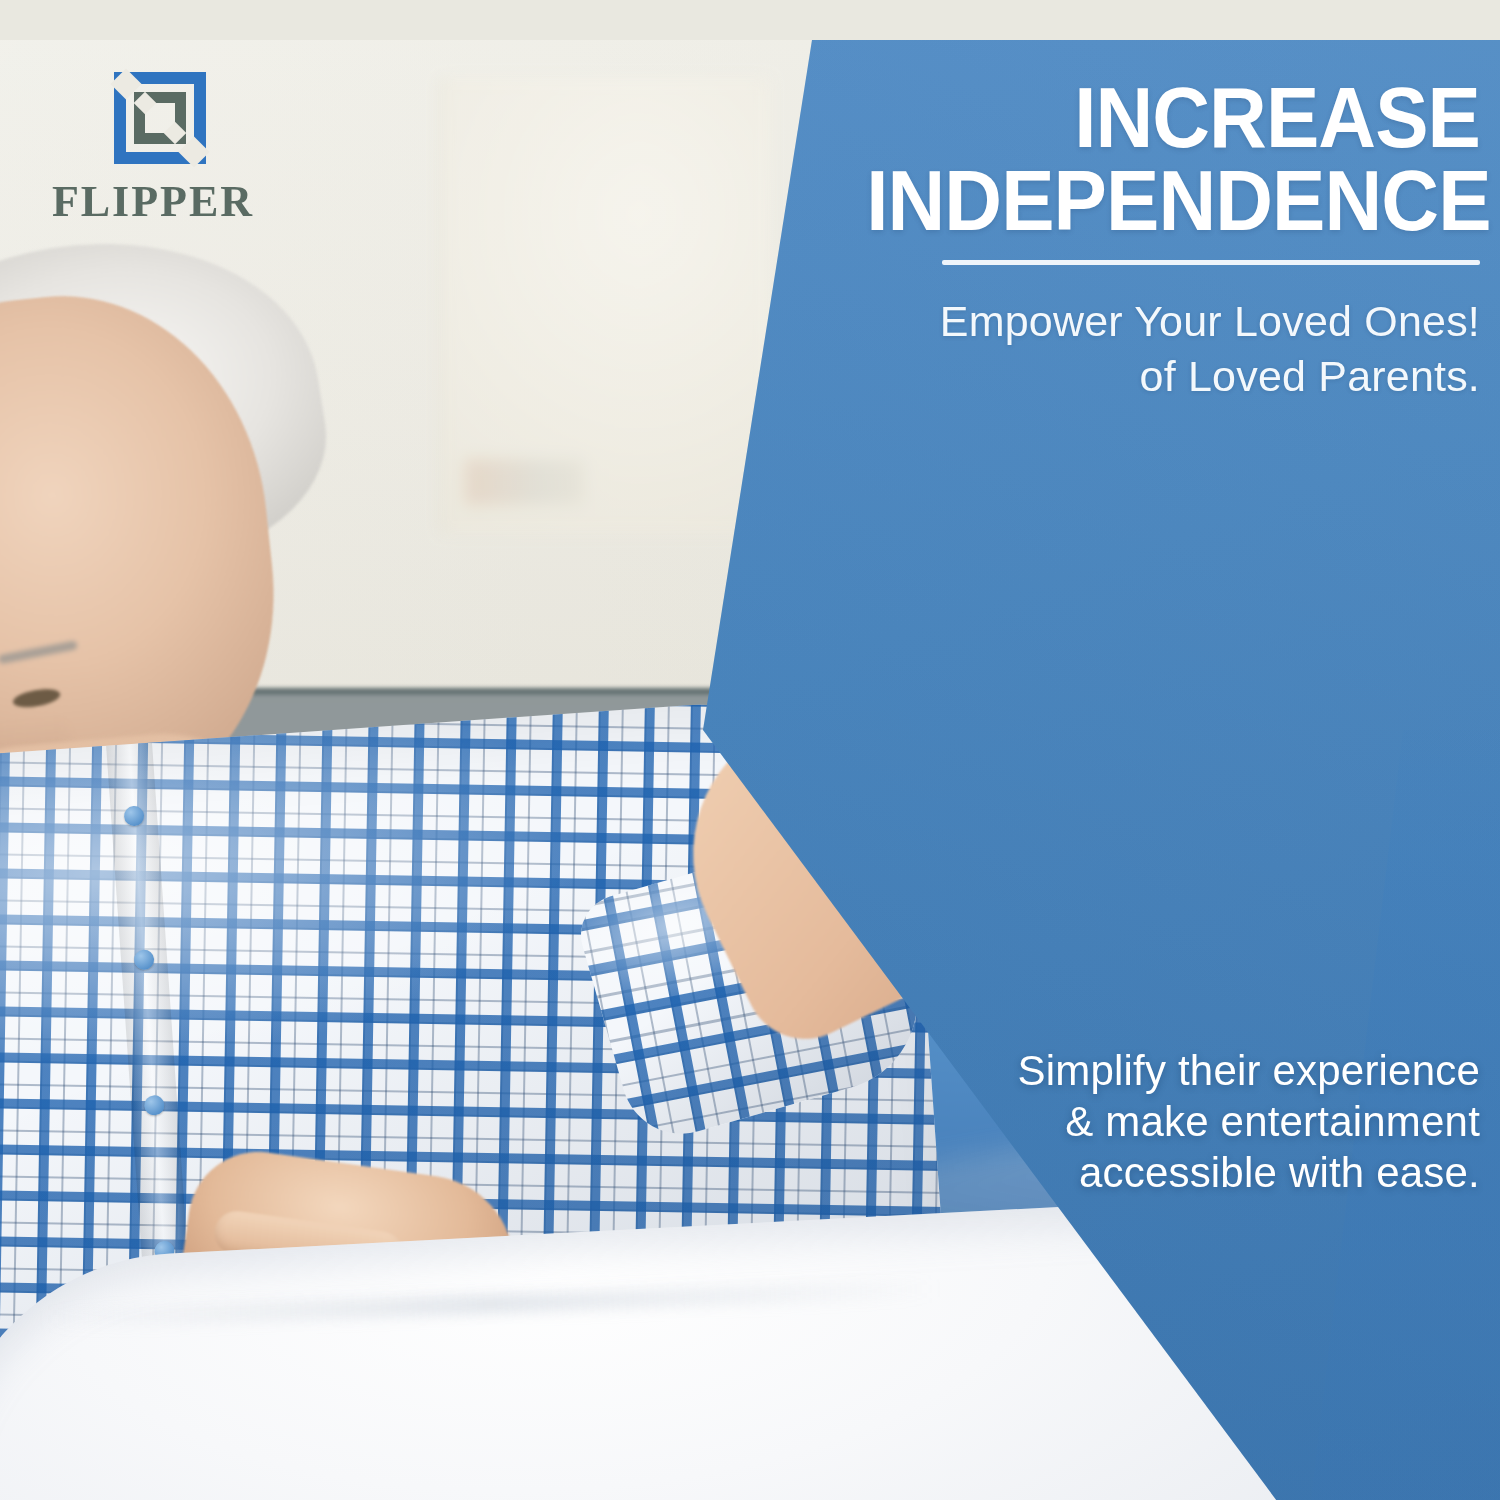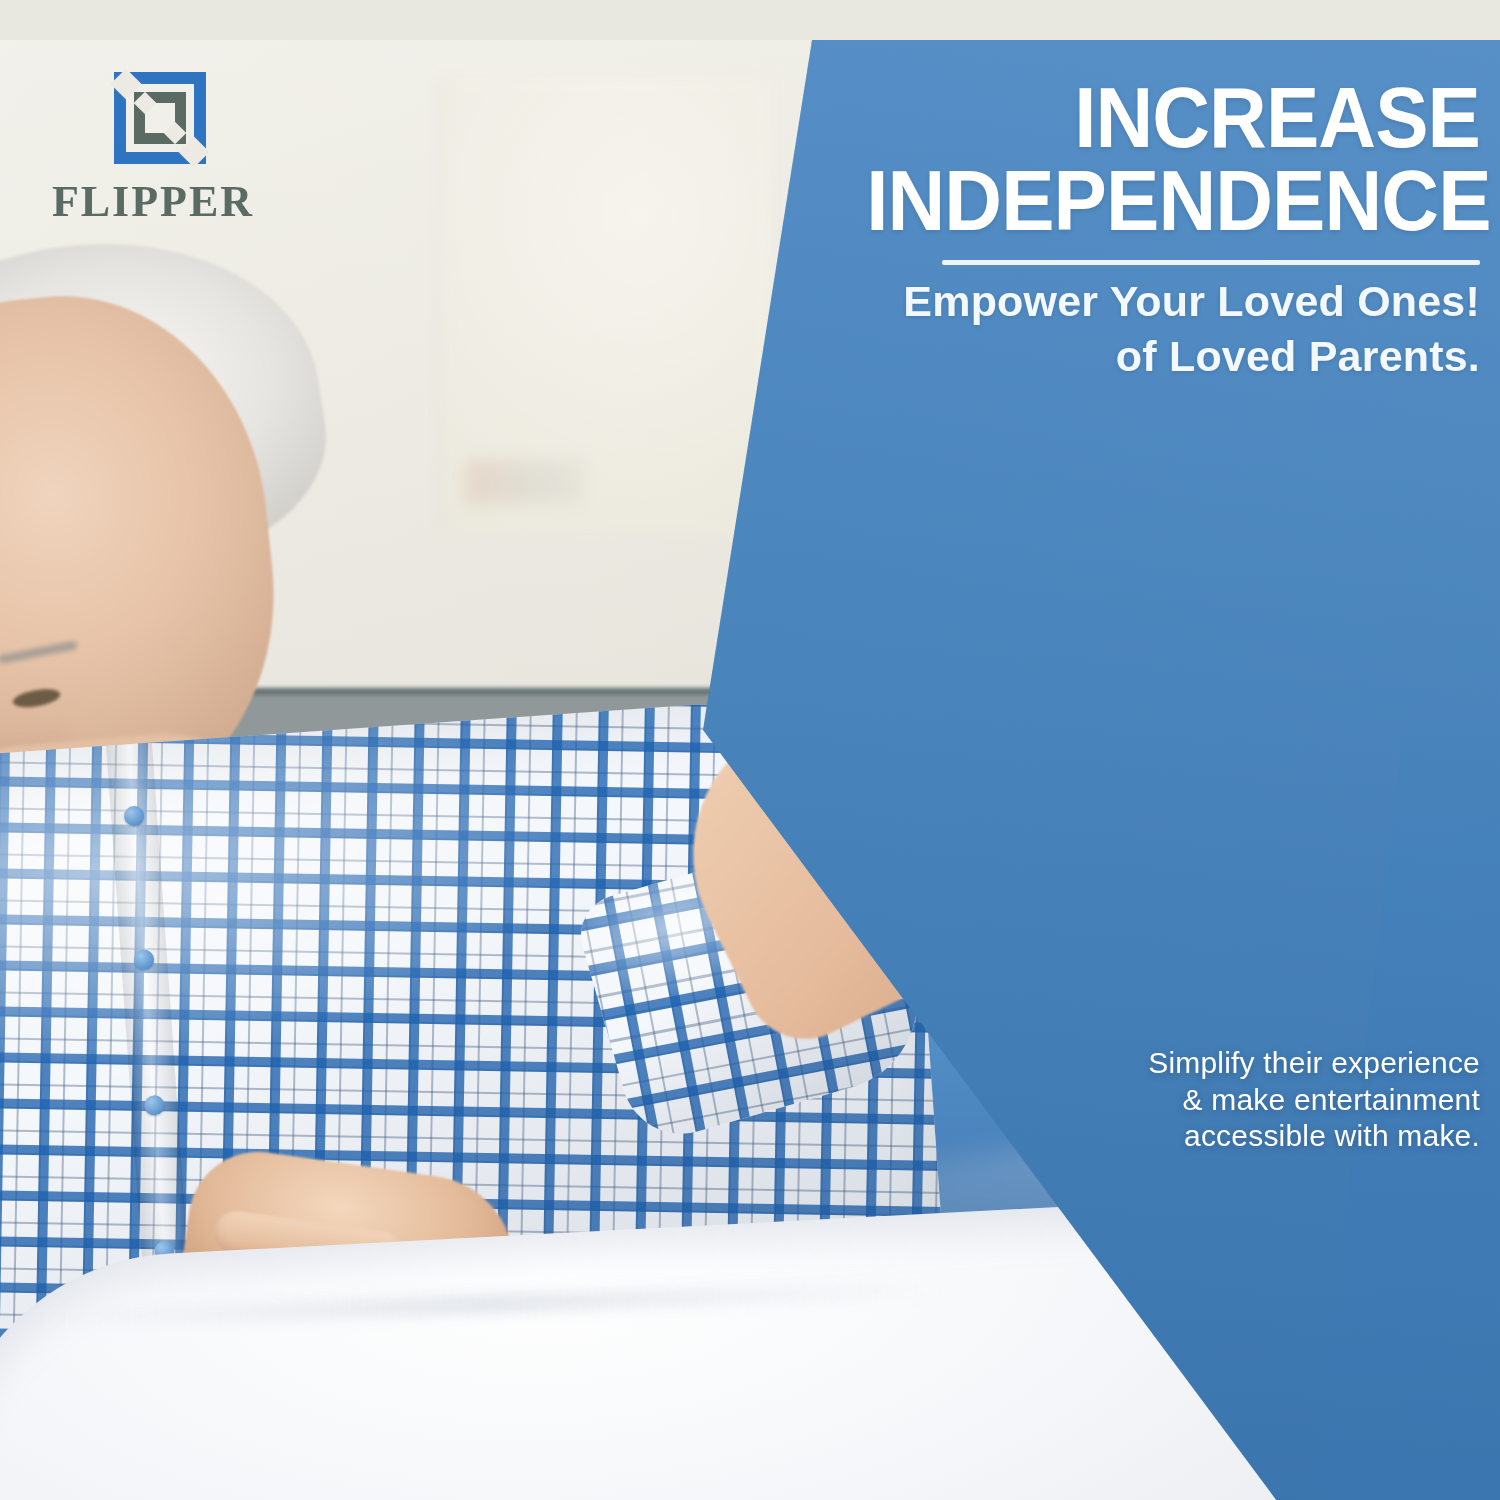--- a/index.html
+++ b/index.html
@@ -331,34 +331,34 @@
   .headline .l1 { display:block; }
   .headline .l2 { display:block; }
 
   .rule {
     position:absolute; left:942px; top:220px; width:538px; height:5px;
     background:#eef4fa;
     border-radius:2px;
   }
 
   .subhead {
-    position:absolute; left:780px; top:234px; width:700px;
+    position:absolute; left:780px; top:254px; width:700px;
     text-align:right; color:#f3f8fc;
     font-size:43px;
     line-height:1.28;
-    font-weight:700;
+    font-weight:400;
     letter-spacing:.2px;
     text-shadow:0 1px 4px rgba(20,50,90,.20);
   }
   .subhead span { display:block; }
 
   .tagline {
     position:absolute; left:760px; top:1005px; width:720px;
     text-align:right; color:#ffffff;
-    font-size:30px;
+    font-size:42px;
     line-height:1.22;
     font-weight:400;
     letter-spacing:.2px;
     text-shadow:0 2px 7px rgba(15,45,85,.35);
   }
   .tagline span { display:block; }
 
   
   .logo {
     position:absolute; left:28px; top:32px; width:250px; height:160px;
@@ -494,21 +494,21 @@
   <div class="rule"></div>
 
   <div class="subhead">
     <span>Empower Your Loved Ones!</span>
     <span>of Loved Parents.</span>
   </div>
 
   <div class="tagline">
     <span>Simplify their experience</span>
     <span>&amp; make entertainment</span>
-    <span>accessible with make.</span>
+    <span>accessible with ease.</span>
   </div>
 
   <div class="logo">
     <div class="logo-mark">
       <div class="logo-outer">
         <div class="logo-notch-tl"></div>
         <div class="logo-notch-br"></div>
       </div>
       <div class="logo-inner">
         <div class="logo-inner-notch-tl"></div>

